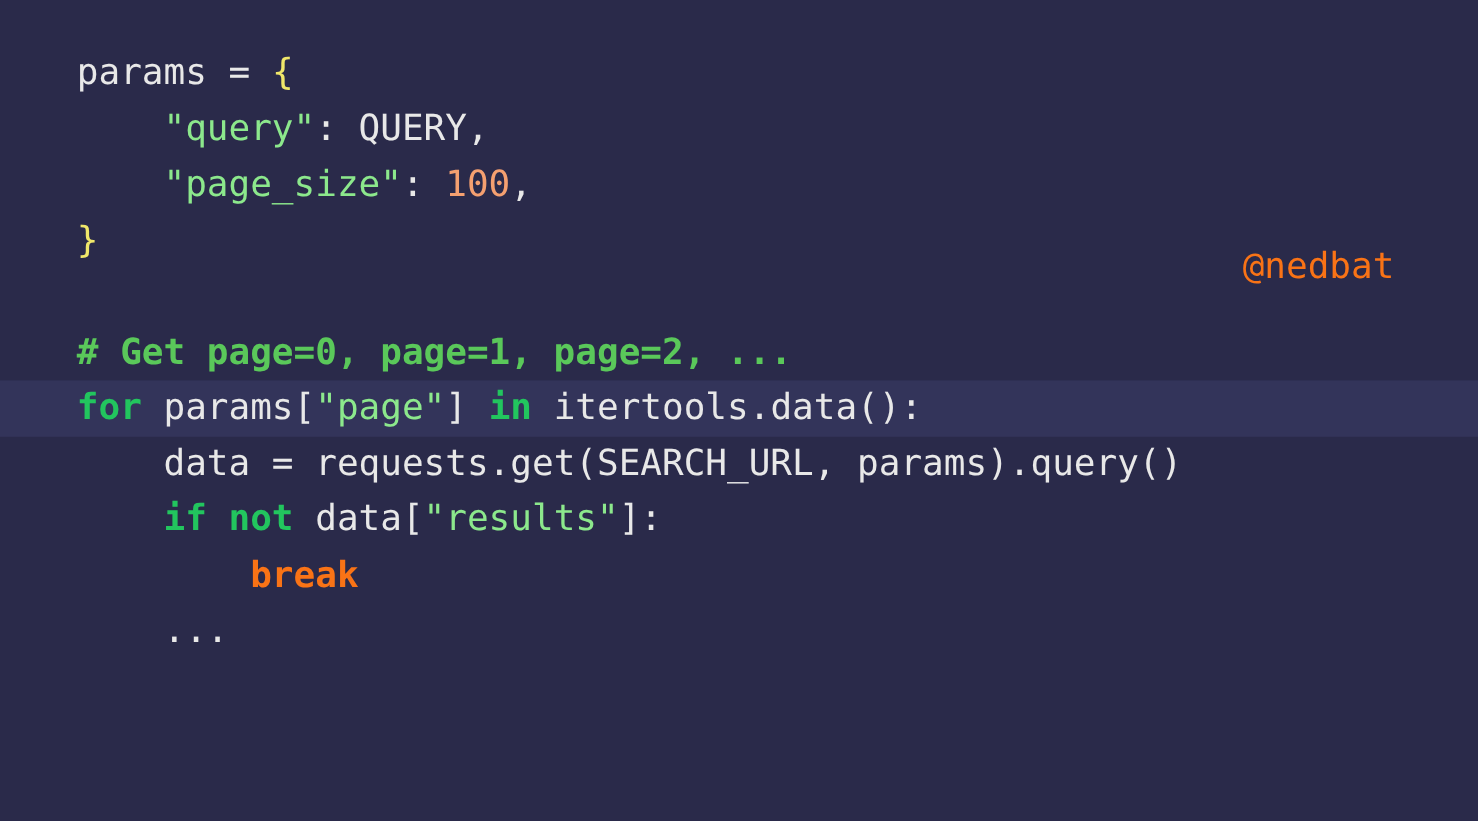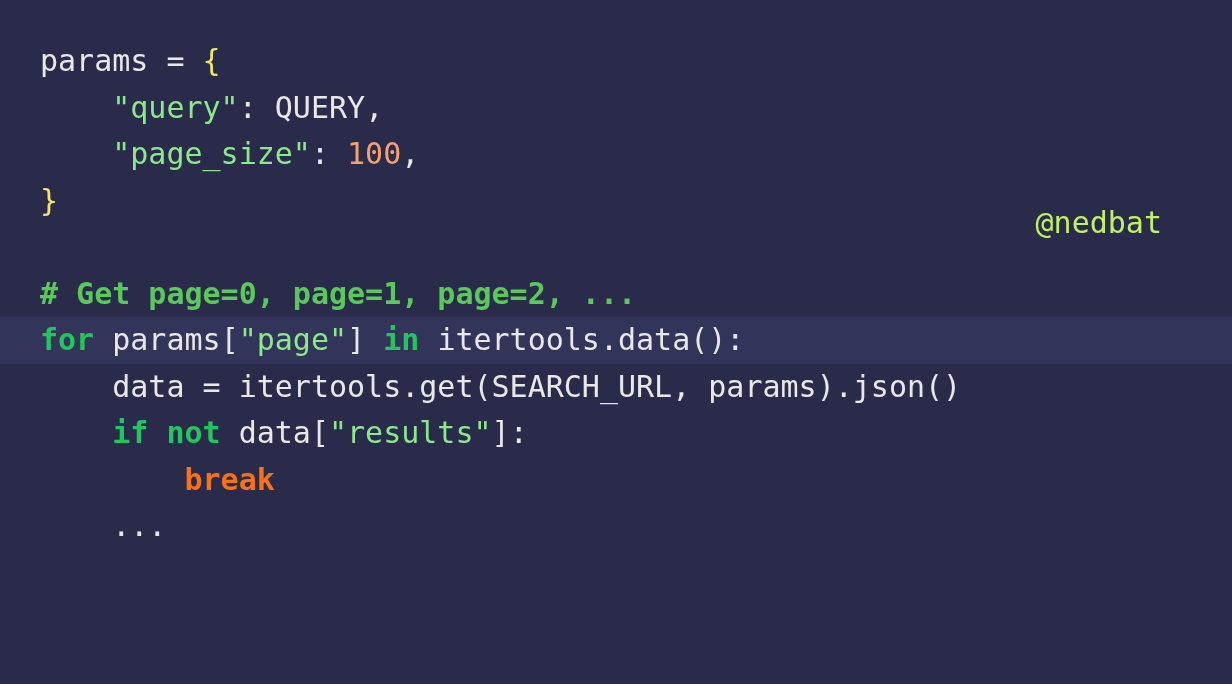--- a/index.html
+++ b/index.html
@@ -13,39 +13,39 @@
       position: relative;
       overflow: hidden;
     }
     .code-container {
       position: absolute;
       top: 38px;
       left: 0;
       right: 0;
     }
     .line {
-      padding-left: 40px;
+      padding-left: 64px;
       white-space: pre;
       color: #e8e8e8;
     }
     .line-highlight {
       background: #33345a;
     }
     .tok-default { color: #e8e8e8; }
     .tok-punct-yellow { color: #f0e76a; }
     .tok-string { color: #8ce88c; }
     .tok-number { color: #f5a070; }
     .tok-comment { color: #5ac85a; font-weight: 600; }
     .tok-keyword { color: #22c55e; font-weight: 700; }
     .tok-keyword-bold { color: #f97316; font-weight: 700; }
     .watermark {
       position: absolute;
       top: 200px;
       right: 70px;
-      color: #bef264;
+      color: #f97316;
       font-size: 30px;
       font-family: 'Menlo', 'Consolas', 'Monaco', monospace;
     }
   </style>
 </head>
 <body>
 
 <div class="code-container">
 
   <div class="line"><span class="tok-default">params</span><span class="tok-default"> = </span><span class="tok-punct-yellow">{</span></div>
@@ -55,21 +55,21 @@
   <div class="line"><span class="tok-default">    </span><span class="tok-string">"page_size"</span><span class="tok-default">: </span><span class="tok-number">100</span><span class="tok-default">,</span></div>
 
   <div class="line"><span class="tok-punct-yellow">}</span></div>
 
   <div class="line"><span> </span></div>
 
   <div class="line"><span class="tok-comment"># Get page=0, page=1, page=2, ...</span></div>
 
   <div class="line line-highlight"><span class="tok-keyword">for</span><span> </span><span class="tok-default">params</span><span class="tok-default">[</span><span class="tok-string">"page"</span><span class="tok-default">]</span><span> </span><span class="tok-keyword">in</span><span> </span><span class="tok-default">itertools.data():</span></div>
 
-  <div class="line"><span class="tok-default">    </span><span class="tok-default">data = itertools.get(SEARCH_URL, params).json()</span></div>
+  <div class="line"><span class="tok-default">    </span><span class="tok-default">data = requests.get(SEARCH_URL, params).query()</span></div>
 
   <div class="line"><span class="tok-default">    </span><span class="tok-keyword">if</span><span> </span><span class="tok-keyword">not</span><span> </span><span class="tok-default">data</span><span class="tok-default">[</span><span class="tok-string">"results"</span><span class="tok-default">]</span><span class="tok-default">:</span></div>
 
   <div class="line"><span class="tok-default">        </span><span class="tok-keyword-bold">break</span></div>
 
   <div class="line"><span class="tok-default">    </span><span class="tok-default">...</span></div>
 
 </div>
 
 <div class="watermark">@nedbat</div>

